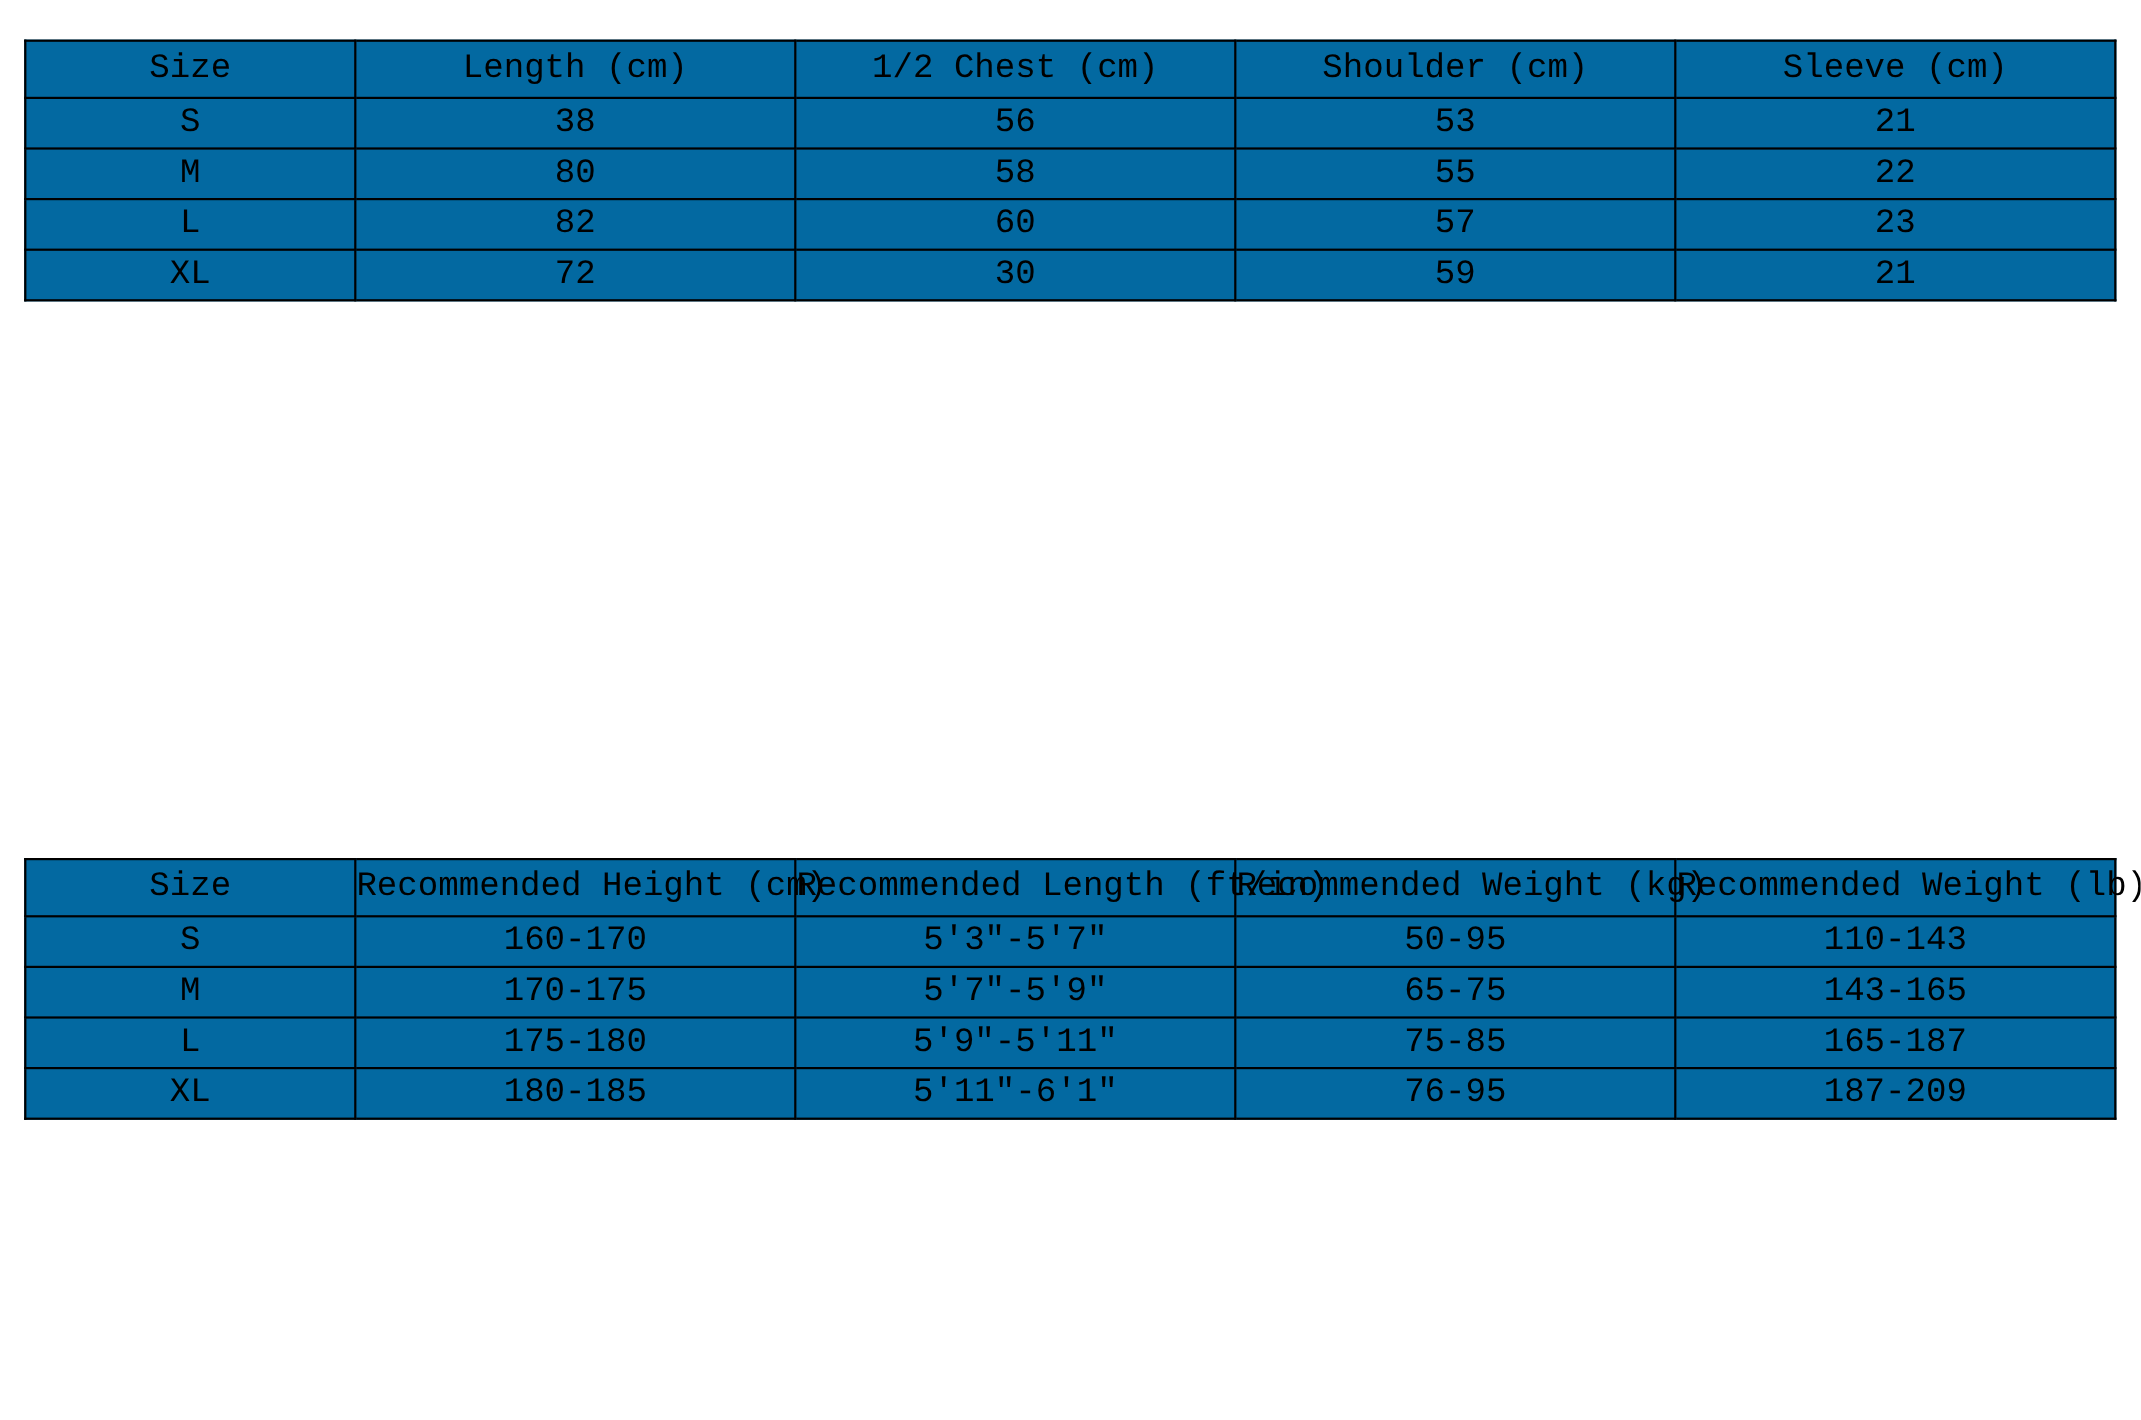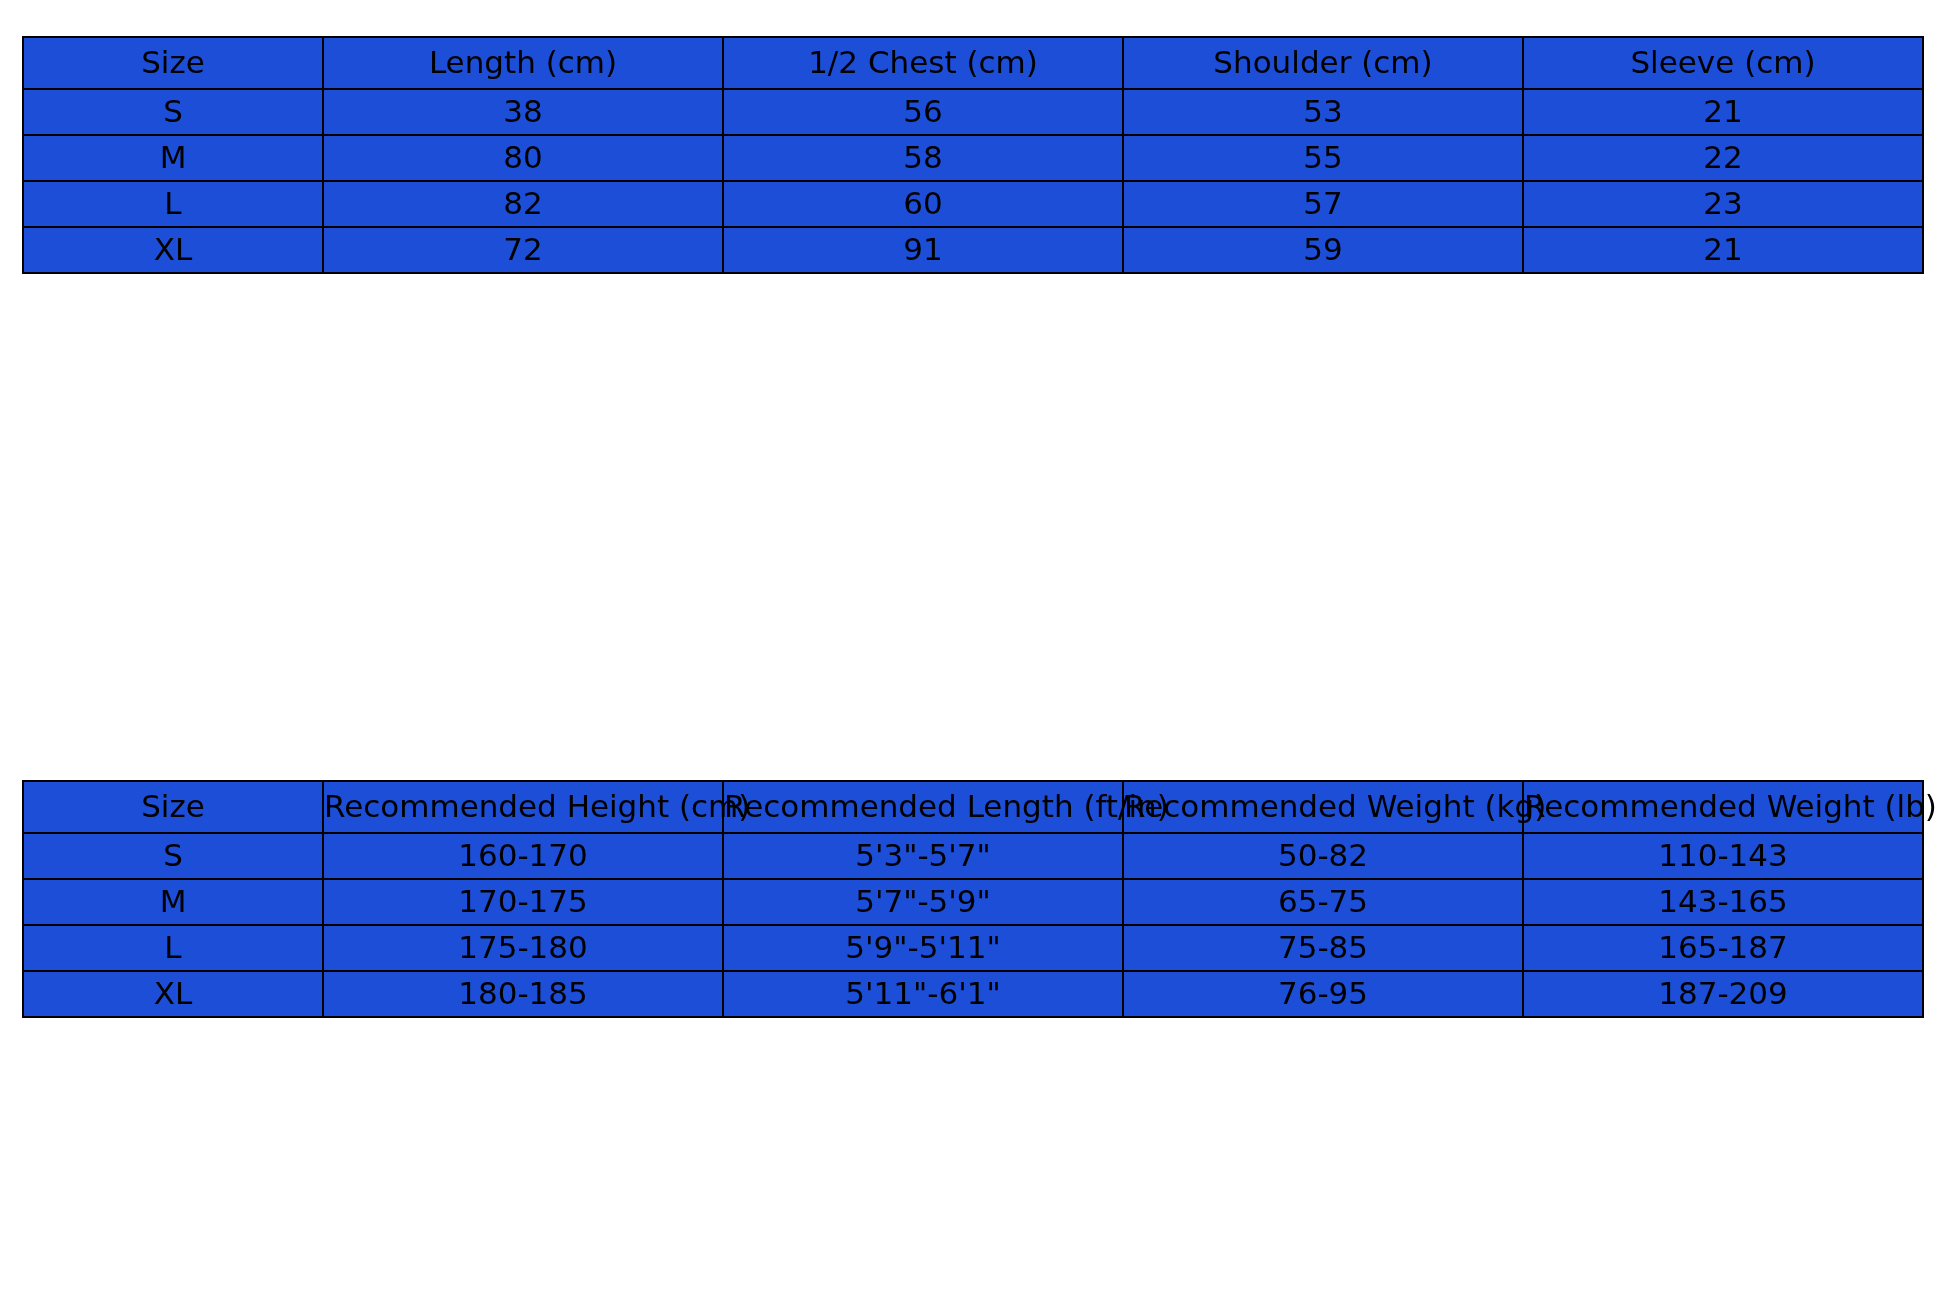--- a/index.html
+++ b/index.html
@@ -19,21 +19,22 @@
   .page {
     position: relative;
     width: 1946px;
     height: 1291px;
   }
 
   table.size-table {
     position: absolute;
     border-collapse: collapse;
     table-layout: fixed;
-    background: #1d4ed8;
+    background: #0369a1;
+    font-family: Liberation Mono, monospace;
   }
 
   table.size-table td,
   table.size-table th {
     border: 2px solid #000000;
     text-align: center;
     vertical-align: middle;
     font-weight: normal;
     white-space: nowrap;
     overflow: visible;
@@ -119,21 +120,21 @@
       <tr>
         <td>L</td>
         <td>82</td>
         <td>60</td>
         <td>57</td>
         <td>23</td>
       </tr>
       <tr>
         <td>XL</td>
         <td>72</td>
-        <td>91</td>
+        <td>30</td>
         <td>59</td>
         <td>21</td>
       </tr>
     </tbody>
   </table>
 
   <table class="size-table" id="fit-table">
     <colgroup>
       <col class="c0">
         <col class="c1">
@@ -158,21 +159,21 @@
         <td class="overflow-header">
           <span>Recommended Weight (lb)</span>
         </td>
       </tr>
     </thead>
     <tbody>
       <tr>
         <td>S</td>
         <td>160-170</td>
         <td>5'3"-5'7"</td>
-        <td>50-82</td>
+        <td>50-95</td>
         <td>110-143</td>
       </tr>
       <tr>
         <td>M</td>
         <td>170-175</td>
         <td>5'7"-5'9"</td>
         <td>65-75</td>
         <td>143-165</td>
       </tr>
       <tr>

